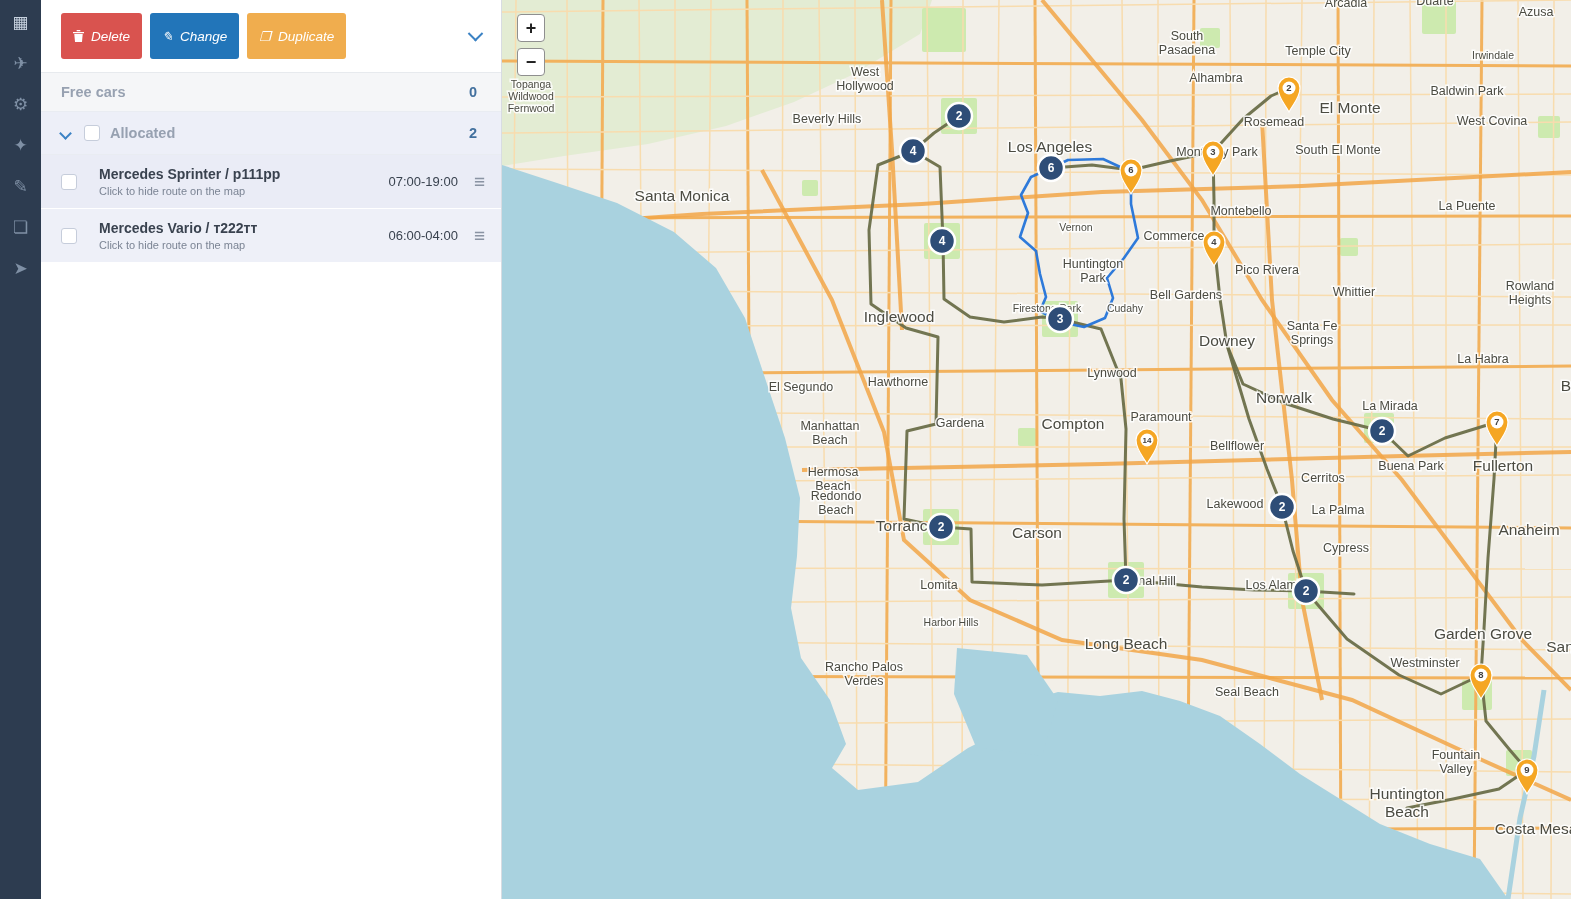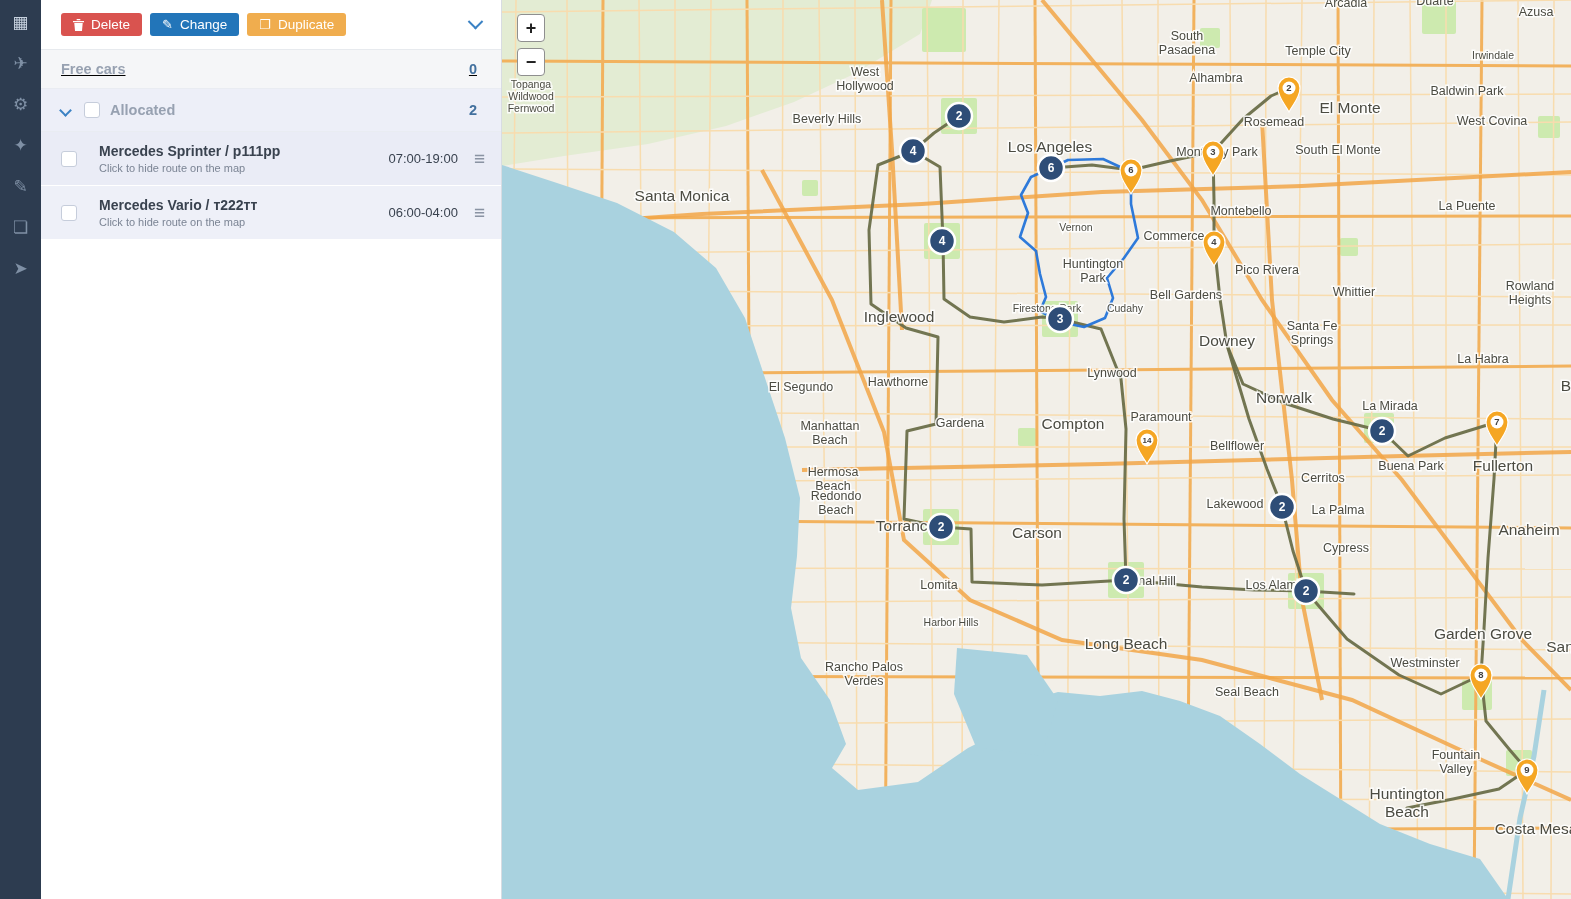--- a/index.html
+++ b/index.html
@@ -16,34 +16,34 @@
   
   .panel{width:460px;background:#fff;border-right:1px solid #d8dce2;display:flex;
     flex-direction:column;flex:none;}
   .panel-header{height:42px;display:flex;align-items:center;padding:0 20px;
     border-bottom:1px solid #e7eaee;gap:8px;flex:none;}
   .ph-title{color:#6d7789;font-size:15px;}
   .ph-dot{color:#aab3c0;font-size:12px;}
   .ph-date{color:#3e4a5c;font-size:15px;font-weight:600;cursor:pointer;}
   .toolbar{display:flex;align-items:center;gap:8px;padding:13px 20px;
     border-bottom:1px solid #e7eaee;flex:none;}
-  .btn{display:inline-flex;align-items:center;gap:7px;height:23px;padding:0 12px;
+  .btn{display:inline-flex;align-items:center;gap:7px;height:46px;padding:0 12px;
     border:none;border-radius:3px;color:#fff;font-size:13.5px;cursor:pointer;
-    font-family:inherit;}
+    font-family:inherit;font-style:italic;}
   .btn-delete{background:#d9534f;}
   .btn-change{background:#2275b9;}
   .btn-duplicate{background:#f0ad4e;}
   .bglyph{font-size:13px;line-height:1;}
   .collapse-chevron{margin-left:auto;width:9px;height:9px;border-right:2px solid #3b82c4;
     border-bottom:2px solid #3b82c4;transform:rotate(45deg) translate(-2px,-2px);cursor:pointer;}
   .section-row{padding:8px 20px 7px;color:#7d8795;font-size:13.5px;
     border-bottom:1px solid #edf0f3;flex:none;}
   .group-row{display:flex;align-items:center;padding:0 24px 0 20px;height:38px;
     border-bottom:1px solid #e9ecf2;cursor:pointer;flex:none;}
-  .group-row.free{background:#f5f6f8;text-decoration:underline;}
+  .group-row.free{background:#f5f6f8;}
   .group-row.allocated{background:#edeff8;height:42px;}
   .group-label{font-weight:bold;color:#97a1b1;font-size:14.5px;}
   .group-count{margin-left:auto;font-weight:bold;color:#42709e;font-size:14.5px;}
   .chev-sm{width:7px;height:7px;border-right:2px solid #3b82c4;border-bottom:2px solid #3b82c4;
     transform:rotate(45deg);margin-right:14px;cursor:pointer;flex:none;}
   .cbx{appearance:none;-webkit-appearance:none;width:16px;height:16px;
     border:1px solid #c6cddb;border-radius:3px;background:#fff;margin:0 10px 0 0;
     cursor:pointer;flex:none;}
   .veh-row{display:flex;align-items:center;padding:0 10px 0 20px;background:#eaecf6;
     border-bottom:1px solid #fff;height:54px;box-sizing:border-box;cursor:pointer;flex:none;}

